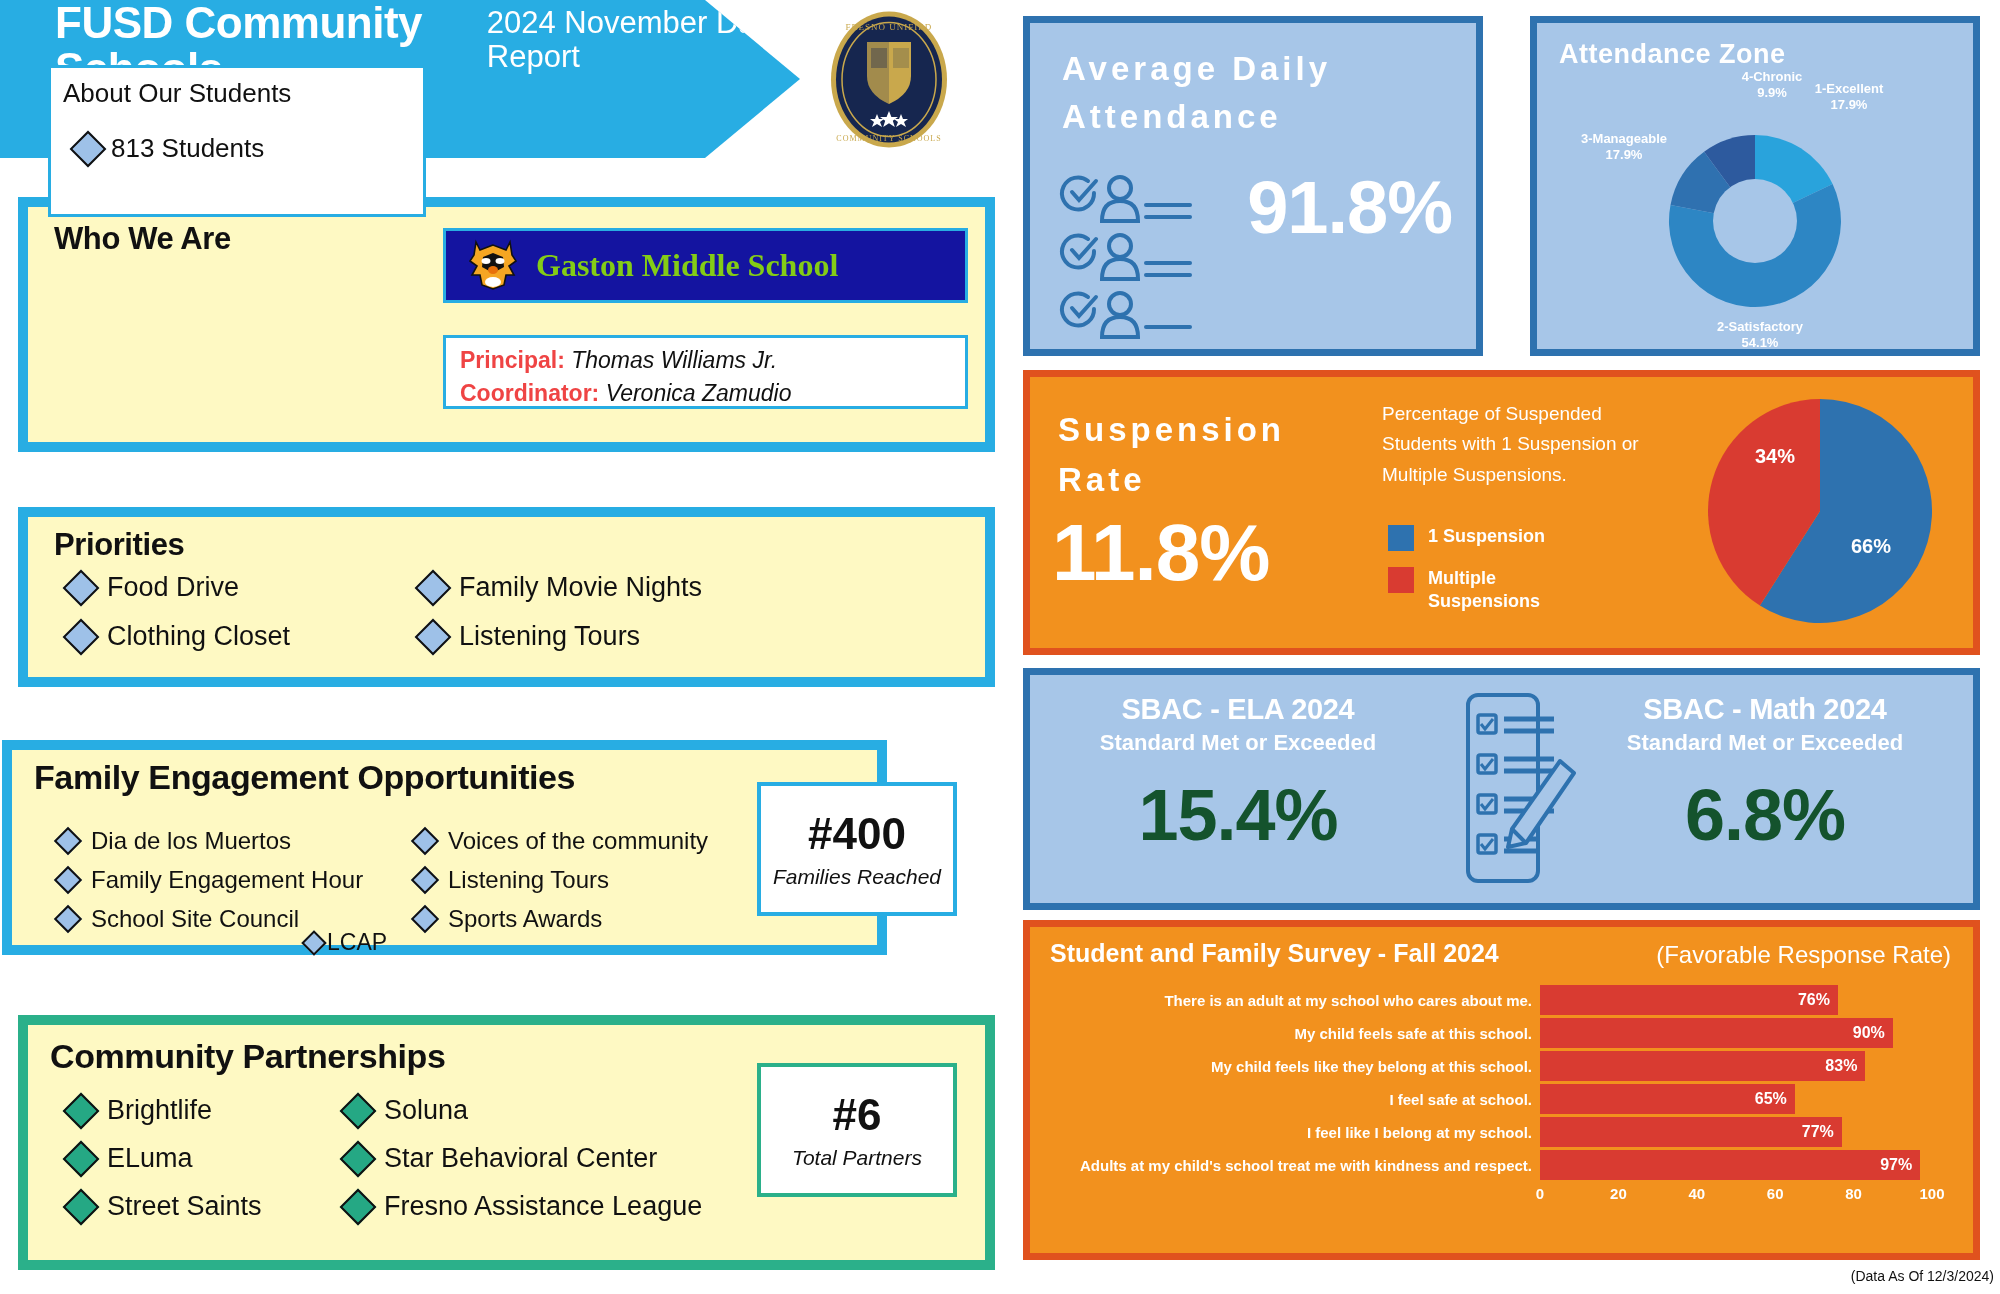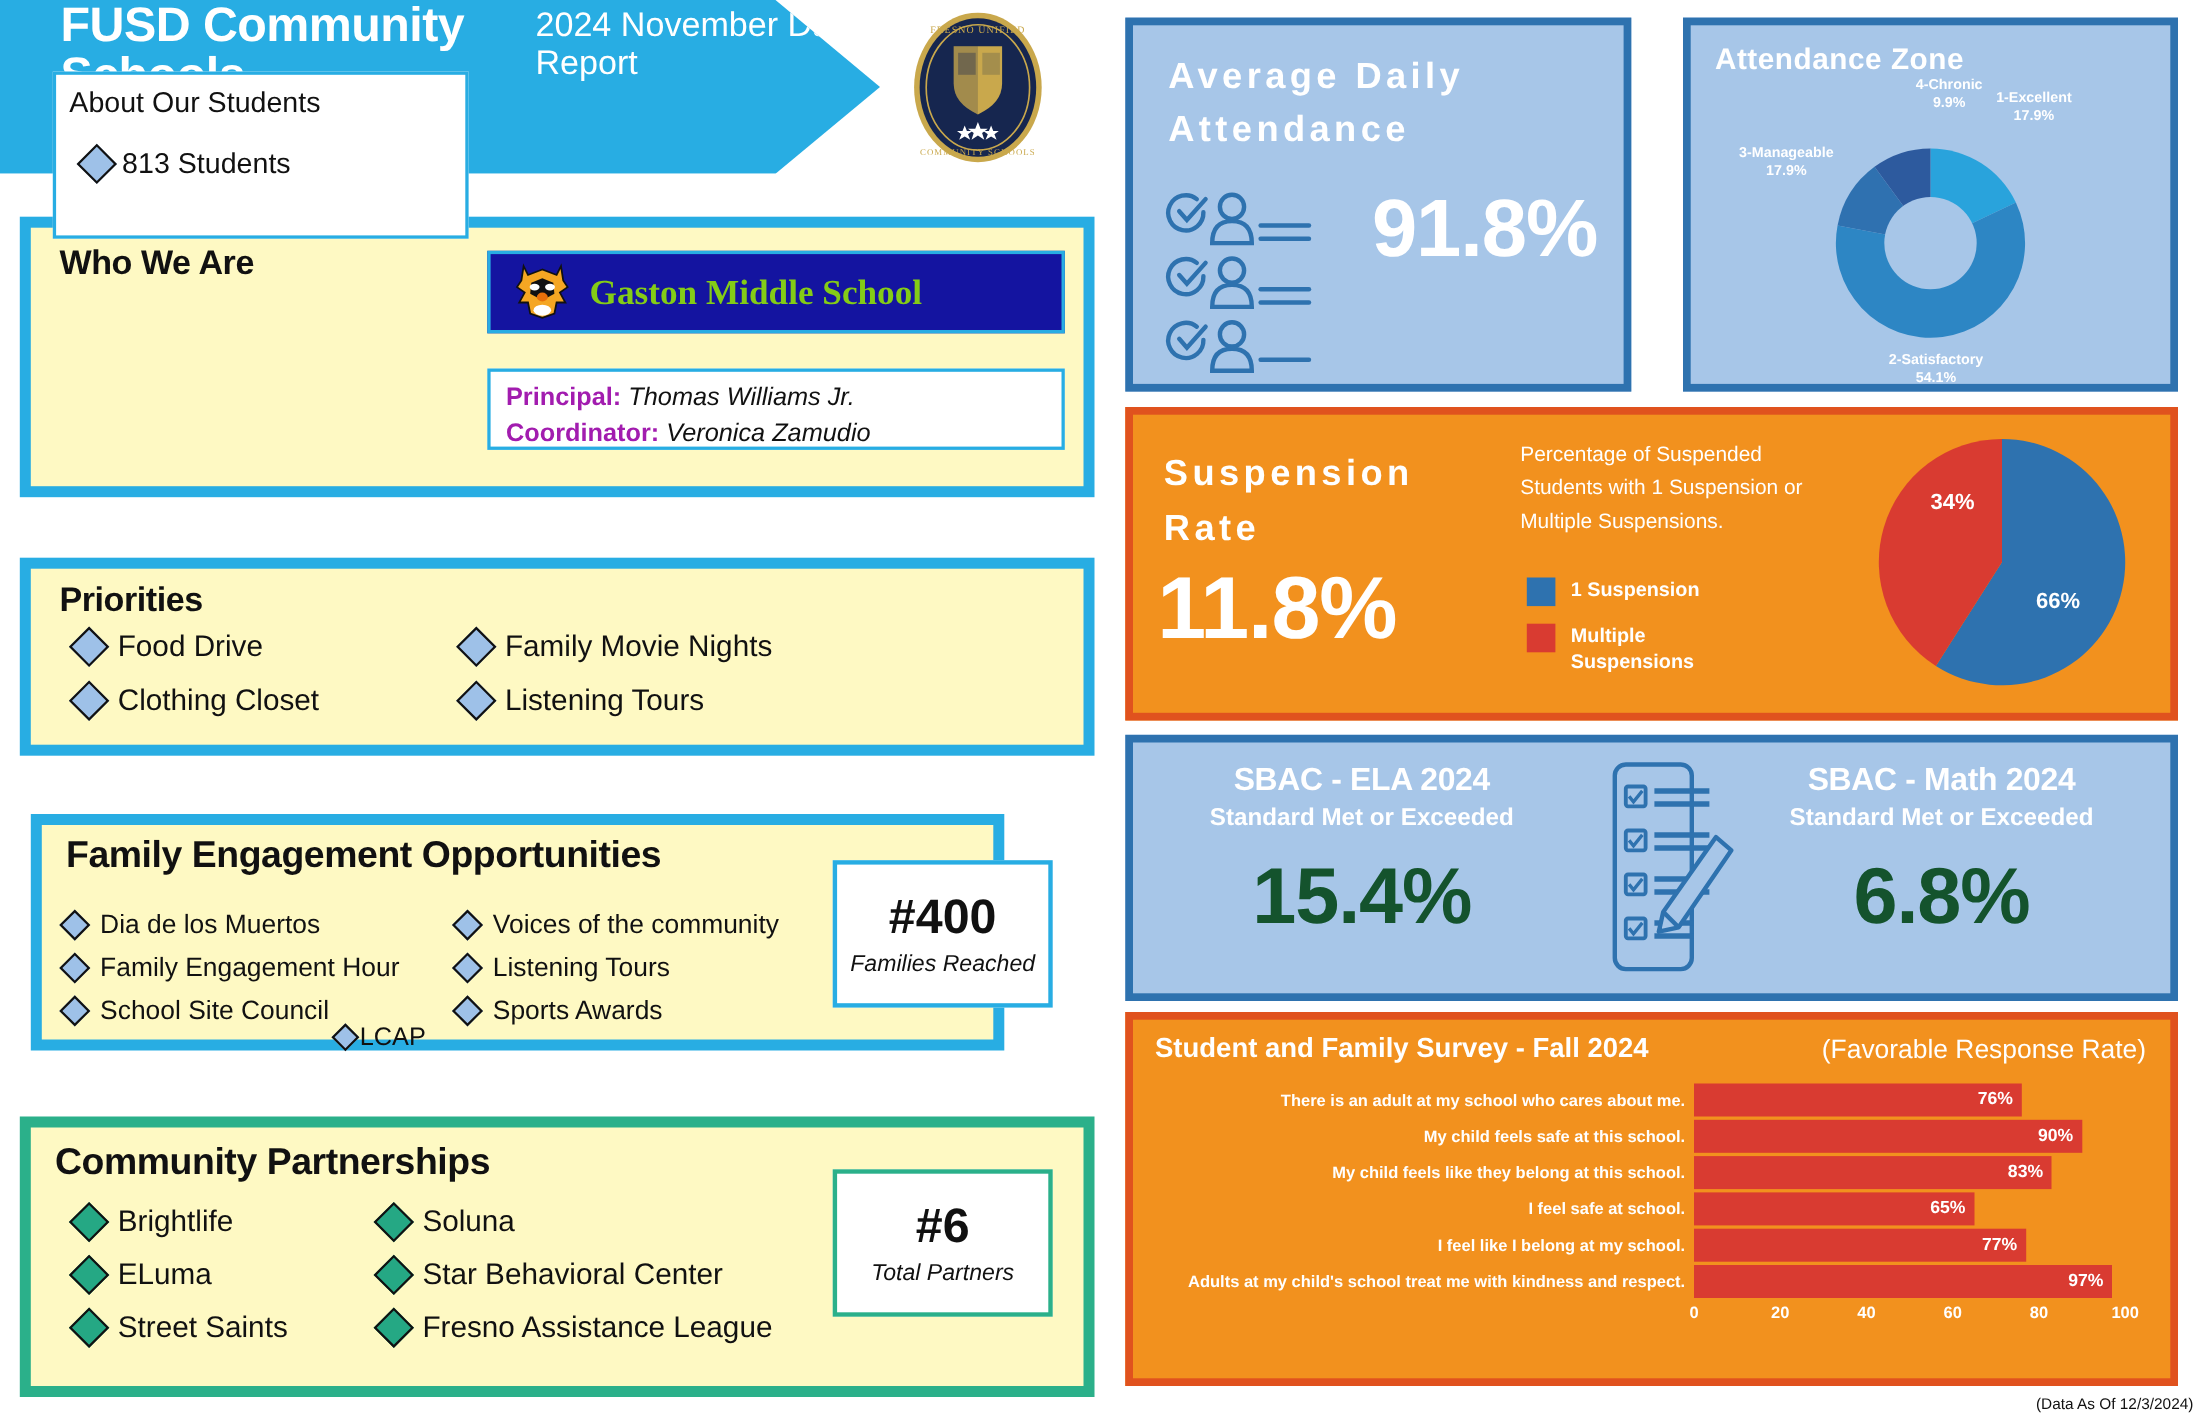--- a/index.html
+++ b/index.html
@@ -63,42 +63,42 @@
     background: #1414A0; border: 3px solid #28ADE3;
     display:flex; align-items:center; gap: 16px; padding-left: 20px;
   }
   .school-name { color:#84cc16; font-family: "Liberation Serif", serif; font-weight: bold; font-size: 32px; }
   .staff-box {
     position:absolute; left: 443px; top: 335px; width: 525px; height: 74px;
     border: 3px solid #28ADE3; background:#fff;
     padding: 6px 0 0 14px;
   }
   .staff-row { font-size: 23px; line-height: 1.42; white-space: nowrap; }
-  .staff-row b { font-weight: bold; color:#a21caf; }
+  .staff-row b { font-weight: bold; color:#ef4444; }
   .staff-row i { font-style: italic; color:#111; }
 
   
   #priorities { left: 18px; top: 507px; width: 977px; height: 180px; }
   #priorities .panel-h { position:absolute; left: 26px; top: 10px; }
 
   .diamond {
     width: 26px; height: 26px; flex: 0 0 26px;
     background: #9EC1E8; border: 2px solid #111;
     transform: rotate(45deg);
   }
   .diamond.green { background: #25A884; }
   .diamond.sm { width: 20px; height: 20px; flex: 0 0 20px; border-width: 2px; }
 
   .bullet {
     display:flex; align-items:center; gap: 13px;
   }
   .bullet .txt { font-size: 27px; color:#111; white-space: nowrap; }
 
   
-  #family { left: 28px; top: 740px; width: 885px; height: 215px; }
+  #family { left: 2px; top: 740px; width: 885px; height: 215px; }
   #family .panel-h { position:absolute; left: 22px; top: 8px; font-size: 34px;}
   .num-box {
     position: absolute; border: 4px solid #28ADE3; background:#fff;
     display:flex; flex-direction:column; align-items:center; justify-content:center;
   }
   .num-box.green { border-color:#2BB08A; }
   .num-big { font-size: 44px; font-weight: bold; color:#111; }
   .num-cap { font-size: 21px; font-style: italic; color:#111; margin-top: 6px; }
 
   

